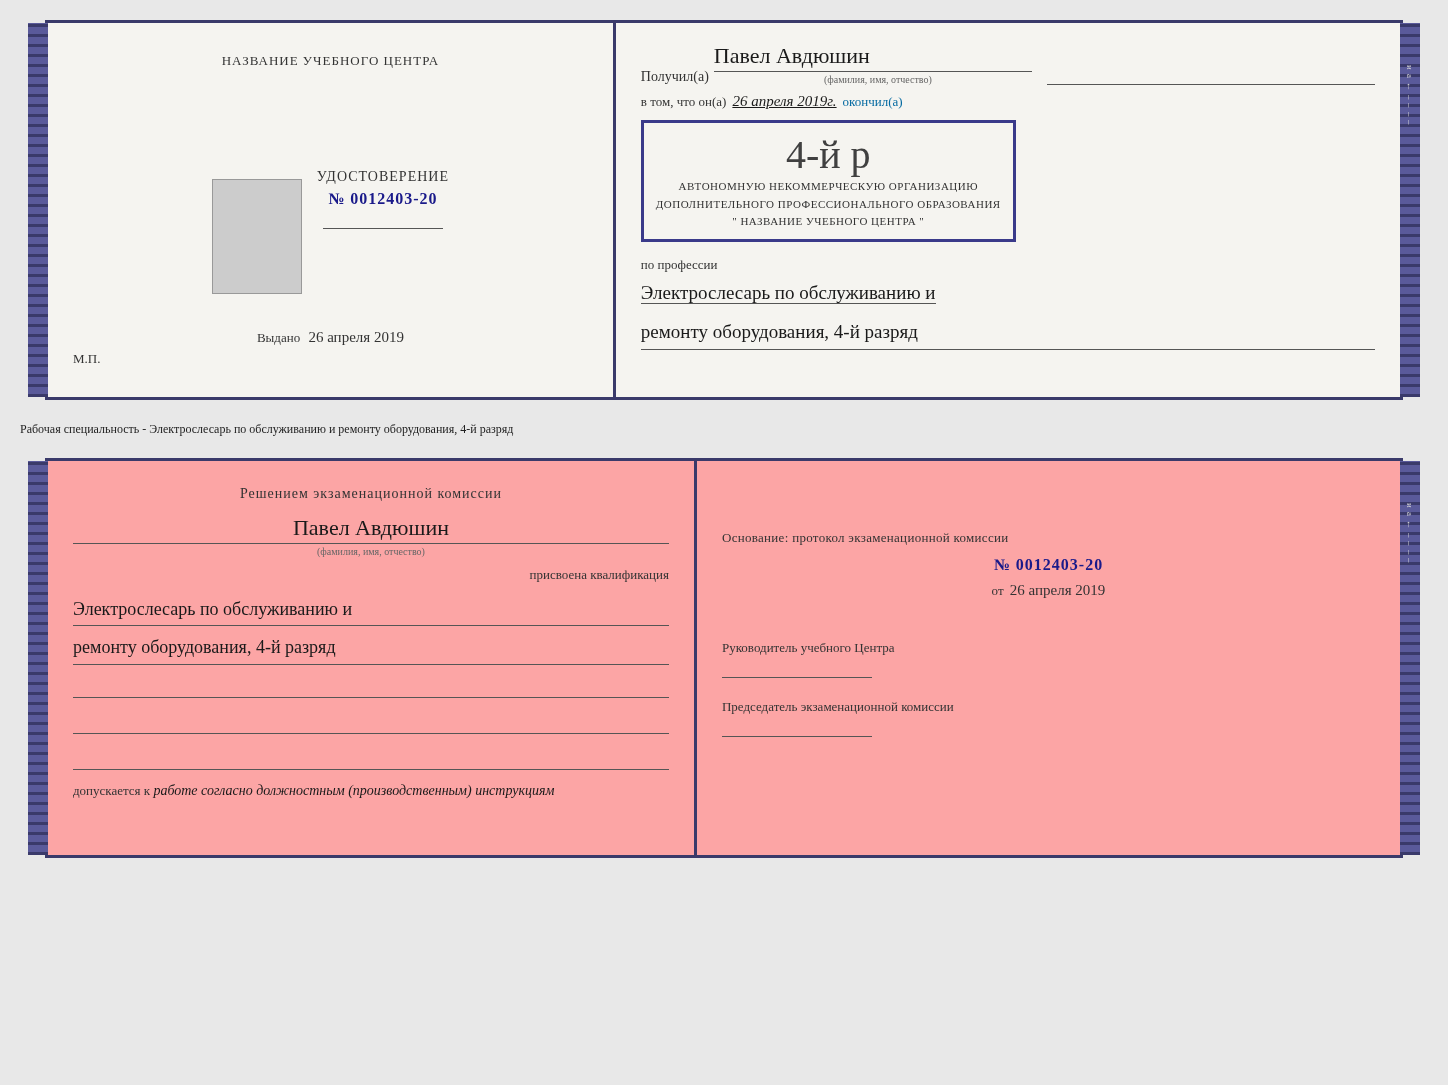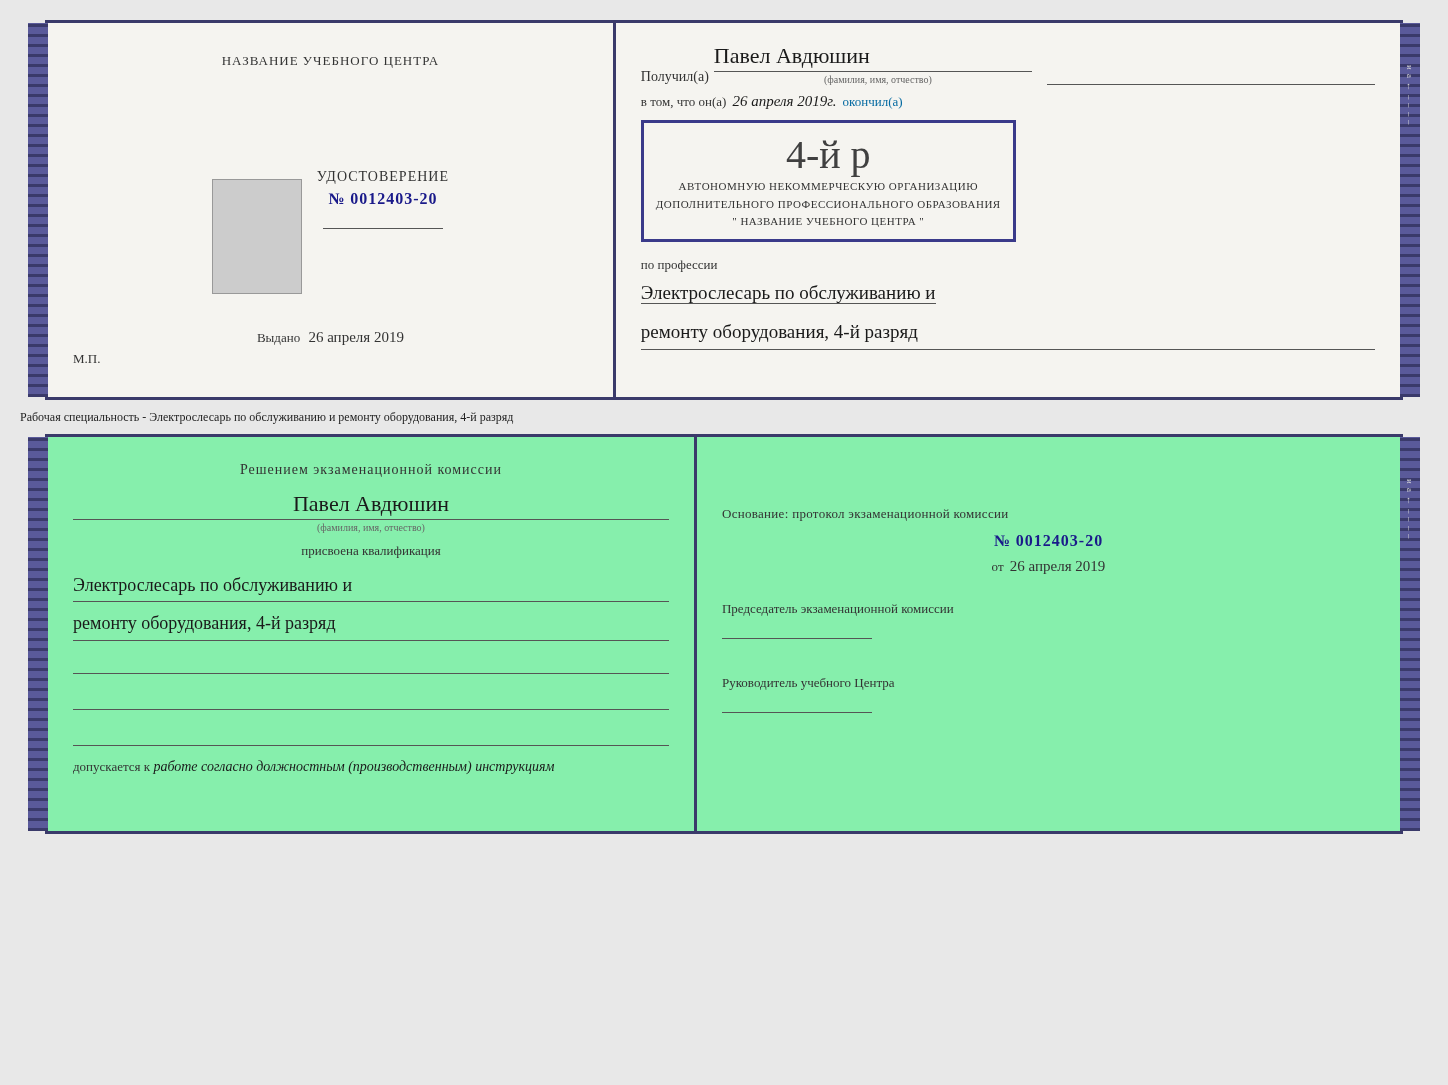--- a/index.html
+++ b/index.html
@@ -7,20 +7,21 @@
       background: #e8e8e8;
       font-family: 'Times New Roman', Times, serif;
       padding: 20px;
       width: 1448px;
       min-height: 1085px;
     }
 
     .page-wrapper {
       display: flex;
       flex-direction: column;
+      gap: 12px;
     }
 
     
     .document-top {
       display: flex;
       border: 3px solid #3a3a6a;
       background: #f5f4f0;
       position: relative;
       min-height: 380px;
     }
@@ -116,20 +117,21 @@
       text-align: center;
       display: block;
       margin-top: 2px;
     }
 
     .handwritten-small {
       font-size: 15px;
       font-family: 'Segoe Script', cursive;
       font-style: italic;
       color: #1a1a1a;
+      text-decoration: underline;
     }
 
     .okoncil-label {
       font-size: 13px;
       color: #333;
     }
 
     .po-professii {
       font-size: 13px;
       color: #333;
@@ -159,21 +161,21 @@
       font-size: 12px;
       color: #222;
       padding: 8px 0;
       line-height: 1.5;
     }
 
     
     .document-bottom {
       display: flex;
       border: 3px solid #3a3a6a;
-      background: #86efac;
+      background: #fca5a5;
       position: relative;
       min-height: 400px;
     }
 
     .doc-bottom-left {
       width: 48%;
       border-right: 3px solid #3a3a6a;
       padding: 25px 25px;
       display: flex;
       flex-direction: column;
@@ -200,21 +202,21 @@
       color: #1a1a1a;
       border-bottom: 1px solid #555;
       text-align: center;
       margin: 5px 0 2px 0;
       padding-bottom: 2px;
     }
 
     .prisvoena {
       font-size: 13px;
       color: #333;
-      text-align: center;
+      text-align: right;
       margin: 10px 0 5px 0;
     }
 
     .qualification-line {
       font-size: 18px;
       font-family: 'Segoe Script', cursive;
       color: #1a1a1a;
       border-bottom: 1px solid #555;
       margin: 5px 0;
       line-height: 1.8;
@@ -474,27 +476,27 @@
       <div class="doc-bottom-right">
         <div class="osnovaniye">Основание: протокол экзаменационной  комиссии</div>
 
         <div class="protokol-number">№  0012403-20</div>
 
         <div class="ot-date">
           <span>от</span>
           <span style="font-family:'Segoe Script',cursive; font-size:15px; margin-left:3px;">26 апреля 2019</span>
         </div>
 
+        <div class="signature-block" style="margin-top:25px;">
+          <div class="sig-title">Руководитель учебного Центра</div>
+          <div class="sig-line"></div>
+        </div>
+
         <div class="signature-block">
           <div class="sig-title">Председатель экзаменационной комиссии</div>
-          <div class="sig-line"></div>
-        </div>
-
-        <div class="signature-block" style="margin-top:25px;">
-          <div class="sig-title">Руководитель учебного Центра</div>
           <div class="sig-line"></div>
         </div>
       </div>
 
       <div class="right-tabs-doc">
         <span class="right-tab-letter">и</span>
         <span class="right-tab-letter">а</span>
         <span class="right-tab-letter">←</span>
         <span class="right-tab-letter">–</span>
         <span class="right-tab-letter">–</span>

